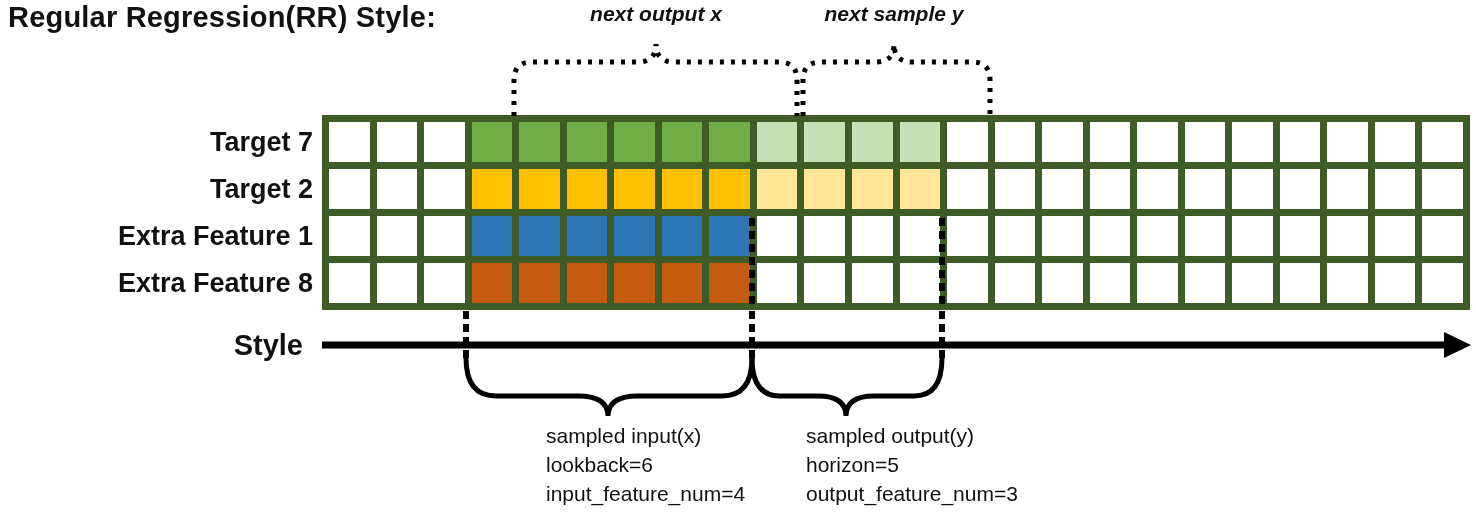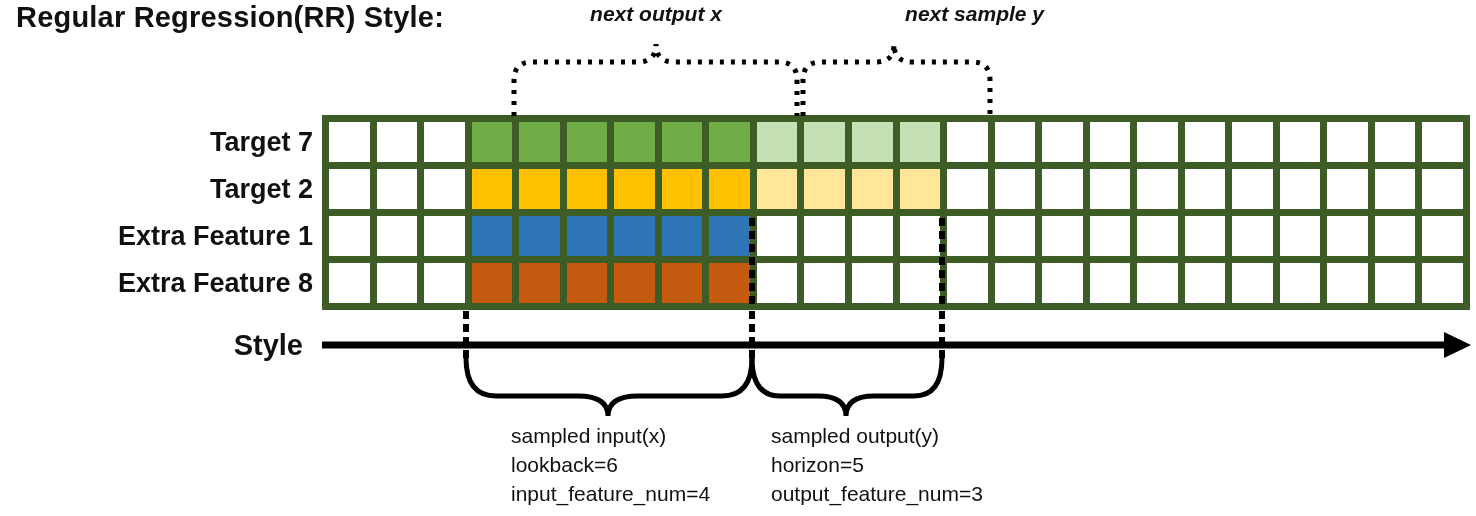--- a/index.html
+++ b/index.html
@@ -2,47 +2,47 @@
 <html><head>
 <meta charset="utf-8">
 <style>
   html,body{margin:0;padding:0;background:#fff;}
   .canvas{
     position:relative;width:1476px;height:516px;background:#fff;
     font-family:"Liberation Sans", sans-serif;color:#111;overflow:hidden;
   }
   .title{
     position:absolute;left:8px;top:1px;font-size:29px;font-weight:700;
-    letter-spacing:.2px;white-space:nowrap;margin-left:8px;
+    letter-spacing:.2px;white-space:nowrap;
   }
   .next-label{
     position:absolute;top:2px;width:300px;text-align:center;
     font-size:21px;font-style:italic;font-weight:600;white-space:nowrap;
   }
   .next-x{left:506px;}
-  .next-y{left:744px;text-align:right;}
+  .next-y{left:744px;}
   .row-labels{position:absolute;left:0;top:115px;width:313px;height:195px;}
   .row-label{
     position:absolute;right:0;width:313px;height:40px;line-height:40px;
     text-align:right;font-size:27px;font-weight:700;white-space:nowrap;
   }
   .rl0{top:7px;} .rl1{top:54px;} .rl2{top:101px;} .rl3{top:148px;}
   .grid{
     position:absolute;left:322px;top:115px;width:1148px;height:195px;
     box-sizing:border-box;display:grid;
     grid-template-columns:repeat(24,1fr);grid-template-rows:repeat(4,1fr);
     gap:7px;padding:7px;
   }
   .cell{width:100%;height:100%;}
   .overlay{position:absolute;left:0;top:0;pointer-events:none;}
   .time-label{
     position:absolute;left:188px;top:329px;width:115px;text-align:right;
     font-size:29px;font-weight:700;
   }
-  .sample-text{position:absolute;font-size:21px;line-height:29px;white-space:nowrap;}
+  .sample-text{position:absolute;font-size:21px;line-height:29px;white-space:nowrap;margin-left:35px;}
   .sample-input{left:511px;top:421px;}
   .sample-output{left:771px;top:421px;}
 </style>
 </head>
 <body>
 
 <div class="canvas">
 
   <div class="title">Regular Regression(RR) Style:</div>
 

